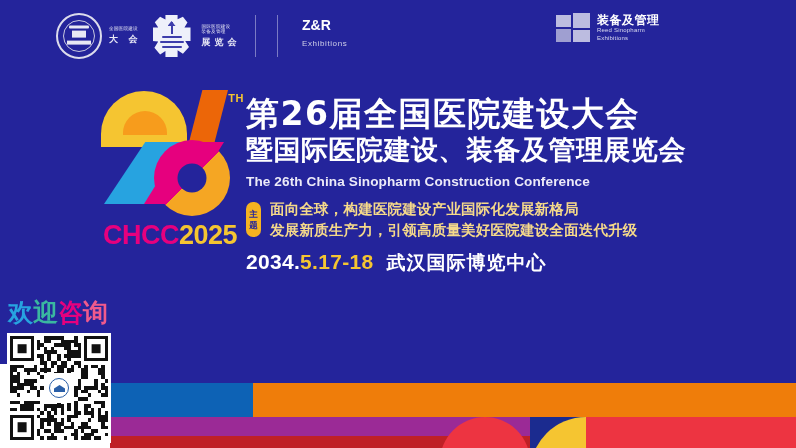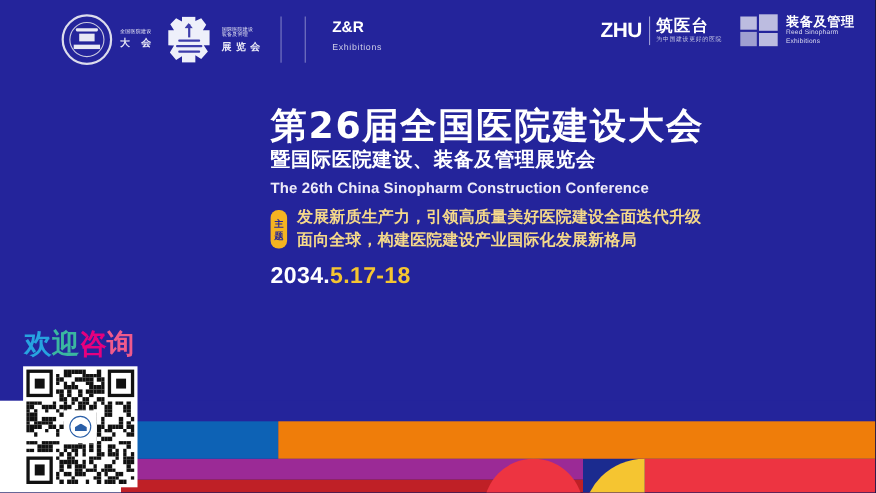--- a/index.html
+++ b/index.html
@@ -123,21 +123,21 @@
   #mark-26 .m-chcc .c1{color:#e6007e;}
   #mark-26 .m-chcc .c2{color:#f5c531;}
 
   
   #title-block{position:absolute;left:246px;top:96px;width:540px;}
   #title-line1{
     color:#ffffff;font-size:33px;font-weight:bold;letter-spacing:1.5px;line-height:1.12;
     white-space:nowrap;font-family:"DejaVu Sans","Liberation Sans",sans-serif;
   }
   #title-line2{
-    color:#ffffff;font-size:18px;font-weight:bold;letter-spacing:.5px;line-height:1.18;
+    color:#ffffff;font-size:27px;font-weight:bold;letter-spacing:.5px;line-height:1.18;
     white-space:nowrap;margin-top:2px;font-family:Liberation Serif, serif;
   }
   #en-line1,#en-line2{
     color:#eceaf8;font-size:13.6px;font-weight:bold;letter-spacing:.1px;line-height:1.26;
     white-space:nowrap;
   }
   #en-line1{margin-top:6px;}
 
   
   #theme-row{display:flex;align-items:center;gap:9px;margin-top:9px;}
@@ -162,21 +162,21 @@
 
   
   #hotline{
     position:absolute;left:152px;top:320px;white-space:nowrap;
     color:#ffffff;font-size:31px;font-weight:bold;letter-spacing:.5px;
     font-family:"DejaVu Sans","Liberation Sans",sans-serif;
     text-shadow:0 1px 2px rgba(0,0,0,.28);
   }
 
   
-  #qr-panel{position:absolute;left:18px;top:300px;width:110px;height:148px;z-index:6;}
+  #qr-panel{position:absolute;left:4px;top:300px;width:110px;height:148px;z-index:6;}
   #qr-welcome{
     position:absolute;left:4px;top:0;font-size:25px;font-weight:bold;letter-spacing:0px;
     white-space:nowrap;font-family:"DejaVu Sans","Liberation Sans",sans-serif;line-height:1;
   }
   #qr-welcome .w1{color:#27a3e0;}
   #qr-welcome .w2{color:#3ab7a0;}
   #qr-welcome .w3{color:#e6007e;}
   #qr-welcome .w4{color:#f05a8c;}
   #qr-img{
     position:absolute;left:3px;top:33px;width:104px;height:110px;background:#ffffff;padding:3px;
@@ -258,65 +258,70 @@
 
     <div id="zr-logo">
       <span class="zr-en">
         <span class="zr-top">Z&amp;R</span><br>
         <span class="zr-bot">Exhibitions</span>
       </span>
     </div>
 
     <div class="logo-row" id="logo-group-right">
 
-      <div id="zhu-logo">
-        <span class="zhu-en">ZHU</span>
-        <span class="zhu-sep"></span>
-        <span class="zhu-stack">
-          <span class="zhu-cn">筑医台</span>
-          <span class="zhu-slogan">为中国建设更好的医院</span>
-        </span>
-      </div>
 
       <div id="reed-logo">
         <span class="reed-mark">
           <i class="sq" style="left:0;top:2px;width:15px;height:12px;"></i>
           <i class="sq" style="left:17px;top:0;width:17px;height:15px;"></i>
           <i class="sq" style="left:0;top:16px;width:15px;height:13px;background:#aaaad6;"></i>
           <i class="sq" style="left:17px;top:17px;width:17px;height:12px;"></i>
         </span>
         <span class="reed-txt">
           <span class="reed-cn">装备及管理</span>
           <span class="reed-en">Reed Sinopharm</span>
           <span class="reed-en">Exhibitions</span>
         </span>
       </div>
     </div>
   </div>
 
+  <div id="mark-26">
+    <div class="m-top-left"></div>
+    <div class="m-top-inner"></div>
+    <div class="m-slash-o"></div>
+    <div class="m-slash-b"></div>
+    <div class="m-slash-p"></div>
+    <div class="m-donut"></div>
+    <div class="m-th">TH</div>
+    <div class="m-chcc">
+      <span class="c1">CHCC</span><span class="c2">2025</span>
+    </div>
+  </div>
 
   <div id="title-block">
     <div id="title-line1">第26届全国医院建设大会</div>
     <div id="title-line2">暨国际医院建设、装备及管理展览会</div>
     <div id="en-line1">The 26th China Sinopharm Construction Conference</div>
 
     <div id="theme-row">
       <div id="theme-badge">
         <span>主</span>
         <span>题</span>
       </div>
       <div>
+        <div class="theme-line">面向全球，构建医院建设产业国际化发展新格局</div>
         <div class="theme-line">发展新质生产力，引领高质量美好医院建设全面迭代升级</div>
-        <div class="theme-line">面向全球，构建医院建设产业国际化发展新格局</div>
       </div>
     </div>
 
     <div id="date-row">
       <span class="d-year">2034.</span>
         <span class="d-days">5.17-18</span>
+      <span class="d-venue">武汉国际博览中心</span>
     </div>
   </div>
 
 
   <div id="band">
     <div class="seg bd-navy"></div>
     <div class="seg bd-botred"></div>
     <div class="seg bd-purple"></div>
     <div class="seg bd-darkred"></div>
     <div class="seg bd-crimson"></div>

